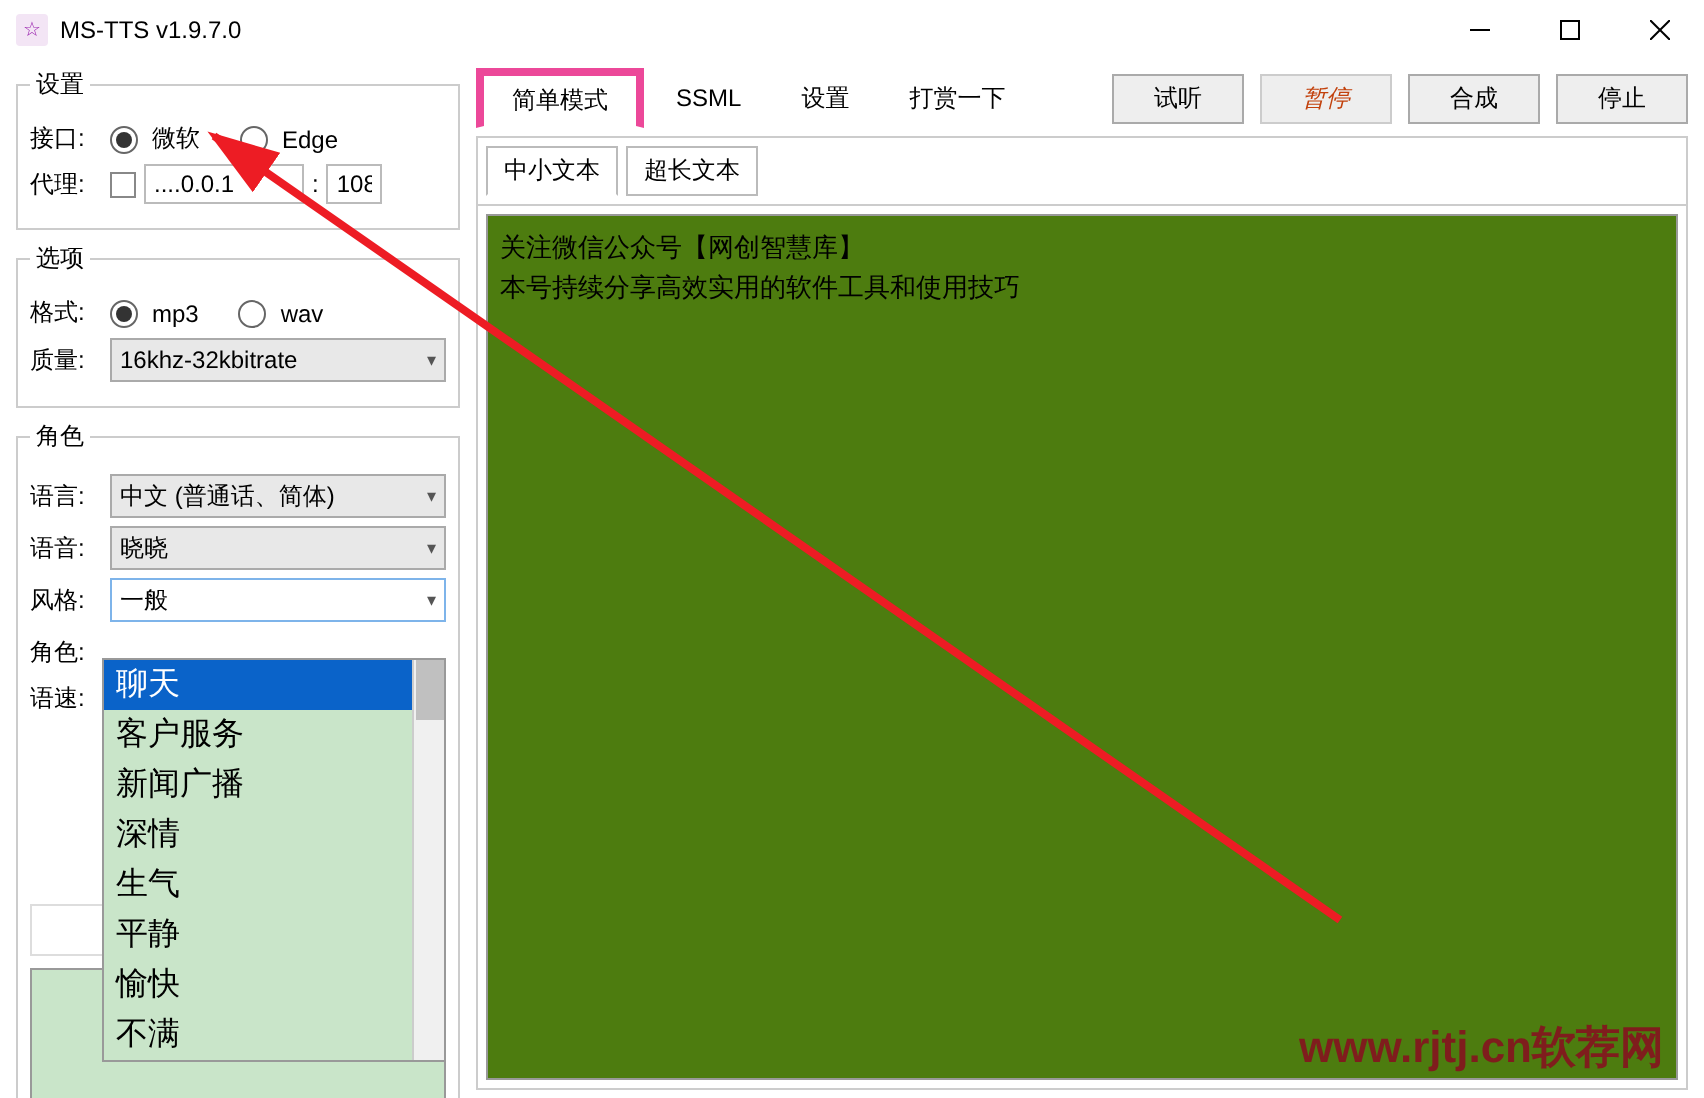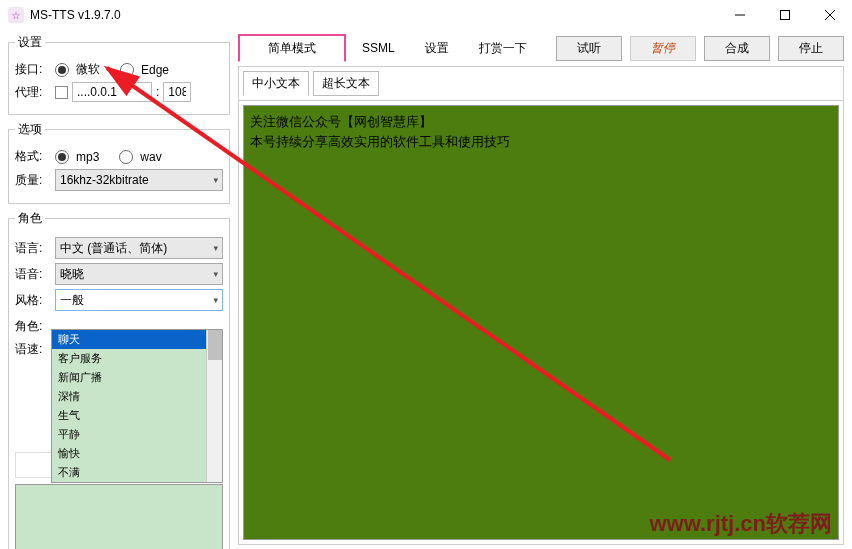--- a/index.html
+++ b/index.html
@@ -17,27 +17,27 @@
 .row { display: flex; align-items: center; margin: 4px 0; gap: 4px; }
 .lbl { width: 36px; font-size: 12px; }
 .radio { width: 14px; height: 14px; border: 1px solid #666; border-radius: 50%; display: inline-flex; align-items: center; justify-content: center; margin-right: 3px; cursor: pointer; }
 .radio.checked::after { content: ""; width: 8px; height: 8px; background: #333; border-radius: 50%; }
 .radiolbl { margin-right: 16px; font-size: 12px; }
 .chk { width: 13px; height: 13px; border: 1px solid #888; background: #fff; cursor: pointer; }
 .txt { border: 1px solid #bbb; background: #fff; padding: 2px 4px; font-size: 12px; height: 20px; }
 .sel { border: 1px solid #aaa; background: #e8e8e8; padding: 2px 4px; font-size: 12px; height: 22px; flex: 1; display: flex; align-items: center; justify-content: space-between; cursor: pointer; }
 .sel.open { background: #fff; border: 1px solid #7eb4ea; }
 .sel .arrow { font-size: 9px; color: #555; }
-.dropdown { position: absolute; border: 1px solid #999; background: #c9e5c9; font-size: 11px; z-index: 10; }
+.dropdown { position: absolute; border: 1px solid #999; background: #c9e5c9; font-size: 16px; z-index: 10; }
 .dropdown .opt { padding: 2px 6px; cursor: pointer; }
 .dropdown .opt.sel-opt { background: #0a63c9; color: #fff; }
 .ddscroll { position: absolute; right: 0; top: 0; width: 16px; height: 100%; background: #f0f0f0; border-left: 1px solid #ccc; }
 .ddscroll .thumb { position: absolute; top: 0; left: 1px; width: 14px; height: 30px; background: #c0c0c0; }
 .tabs { display: flex; gap: 2px; margin-bottom: 4px; align-items: center; }
-.tab { padding: 4px 28px; border: 2px solid #ec4899; background: #f5f5f5; cursor: pointer; font-size: 12px; font-family: Liberation Serif, serif; }
+.tab { padding: 4px 14px; border: 4px solid #ec4899; background: #f5f5f5; cursor: pointer; font-size: 12px; font-family: Liberation Serif, serif; }
 .tab.active { background: #fff; border-bottom: 1px solid #fff; }
 .tablink { padding: 4px 14px; cursor: pointer; font-size: 12px; }
 .btn { padding: 3px 20px; border: 1px solid #aaa; background: #eee; cursor: pointer; font-size: 12px; margin-left: 6px; }
 .btn.disabled { color: #c2410c; border-color: #ccc; font-style: italic; }
 .subtabs { display: flex; align-items: center; gap: 4px; padding: 4px; border: 1px solid #ccc; border-bottom: none; }
 .subtab { padding: 3px 8px; border: 1px solid #bbb; background: #fff; cursor: pointer; font-size: 12px; }
 .subtab.active { background: #fff; border-bottom-color: #fff; position: relative; z-index: 1; }
 .content { flex: 1; border: 1px solid #ccc; padding: 4px; }
 .textblk { width: 100%; height: 100%; background: #4d7c0f; border: 1px solid #999; padding: 6px; font-size: 13px; line-height: 1.5; }
 .chkwrap { display: flex; align-items: center; gap: 4px; margin-left: 10px; }

